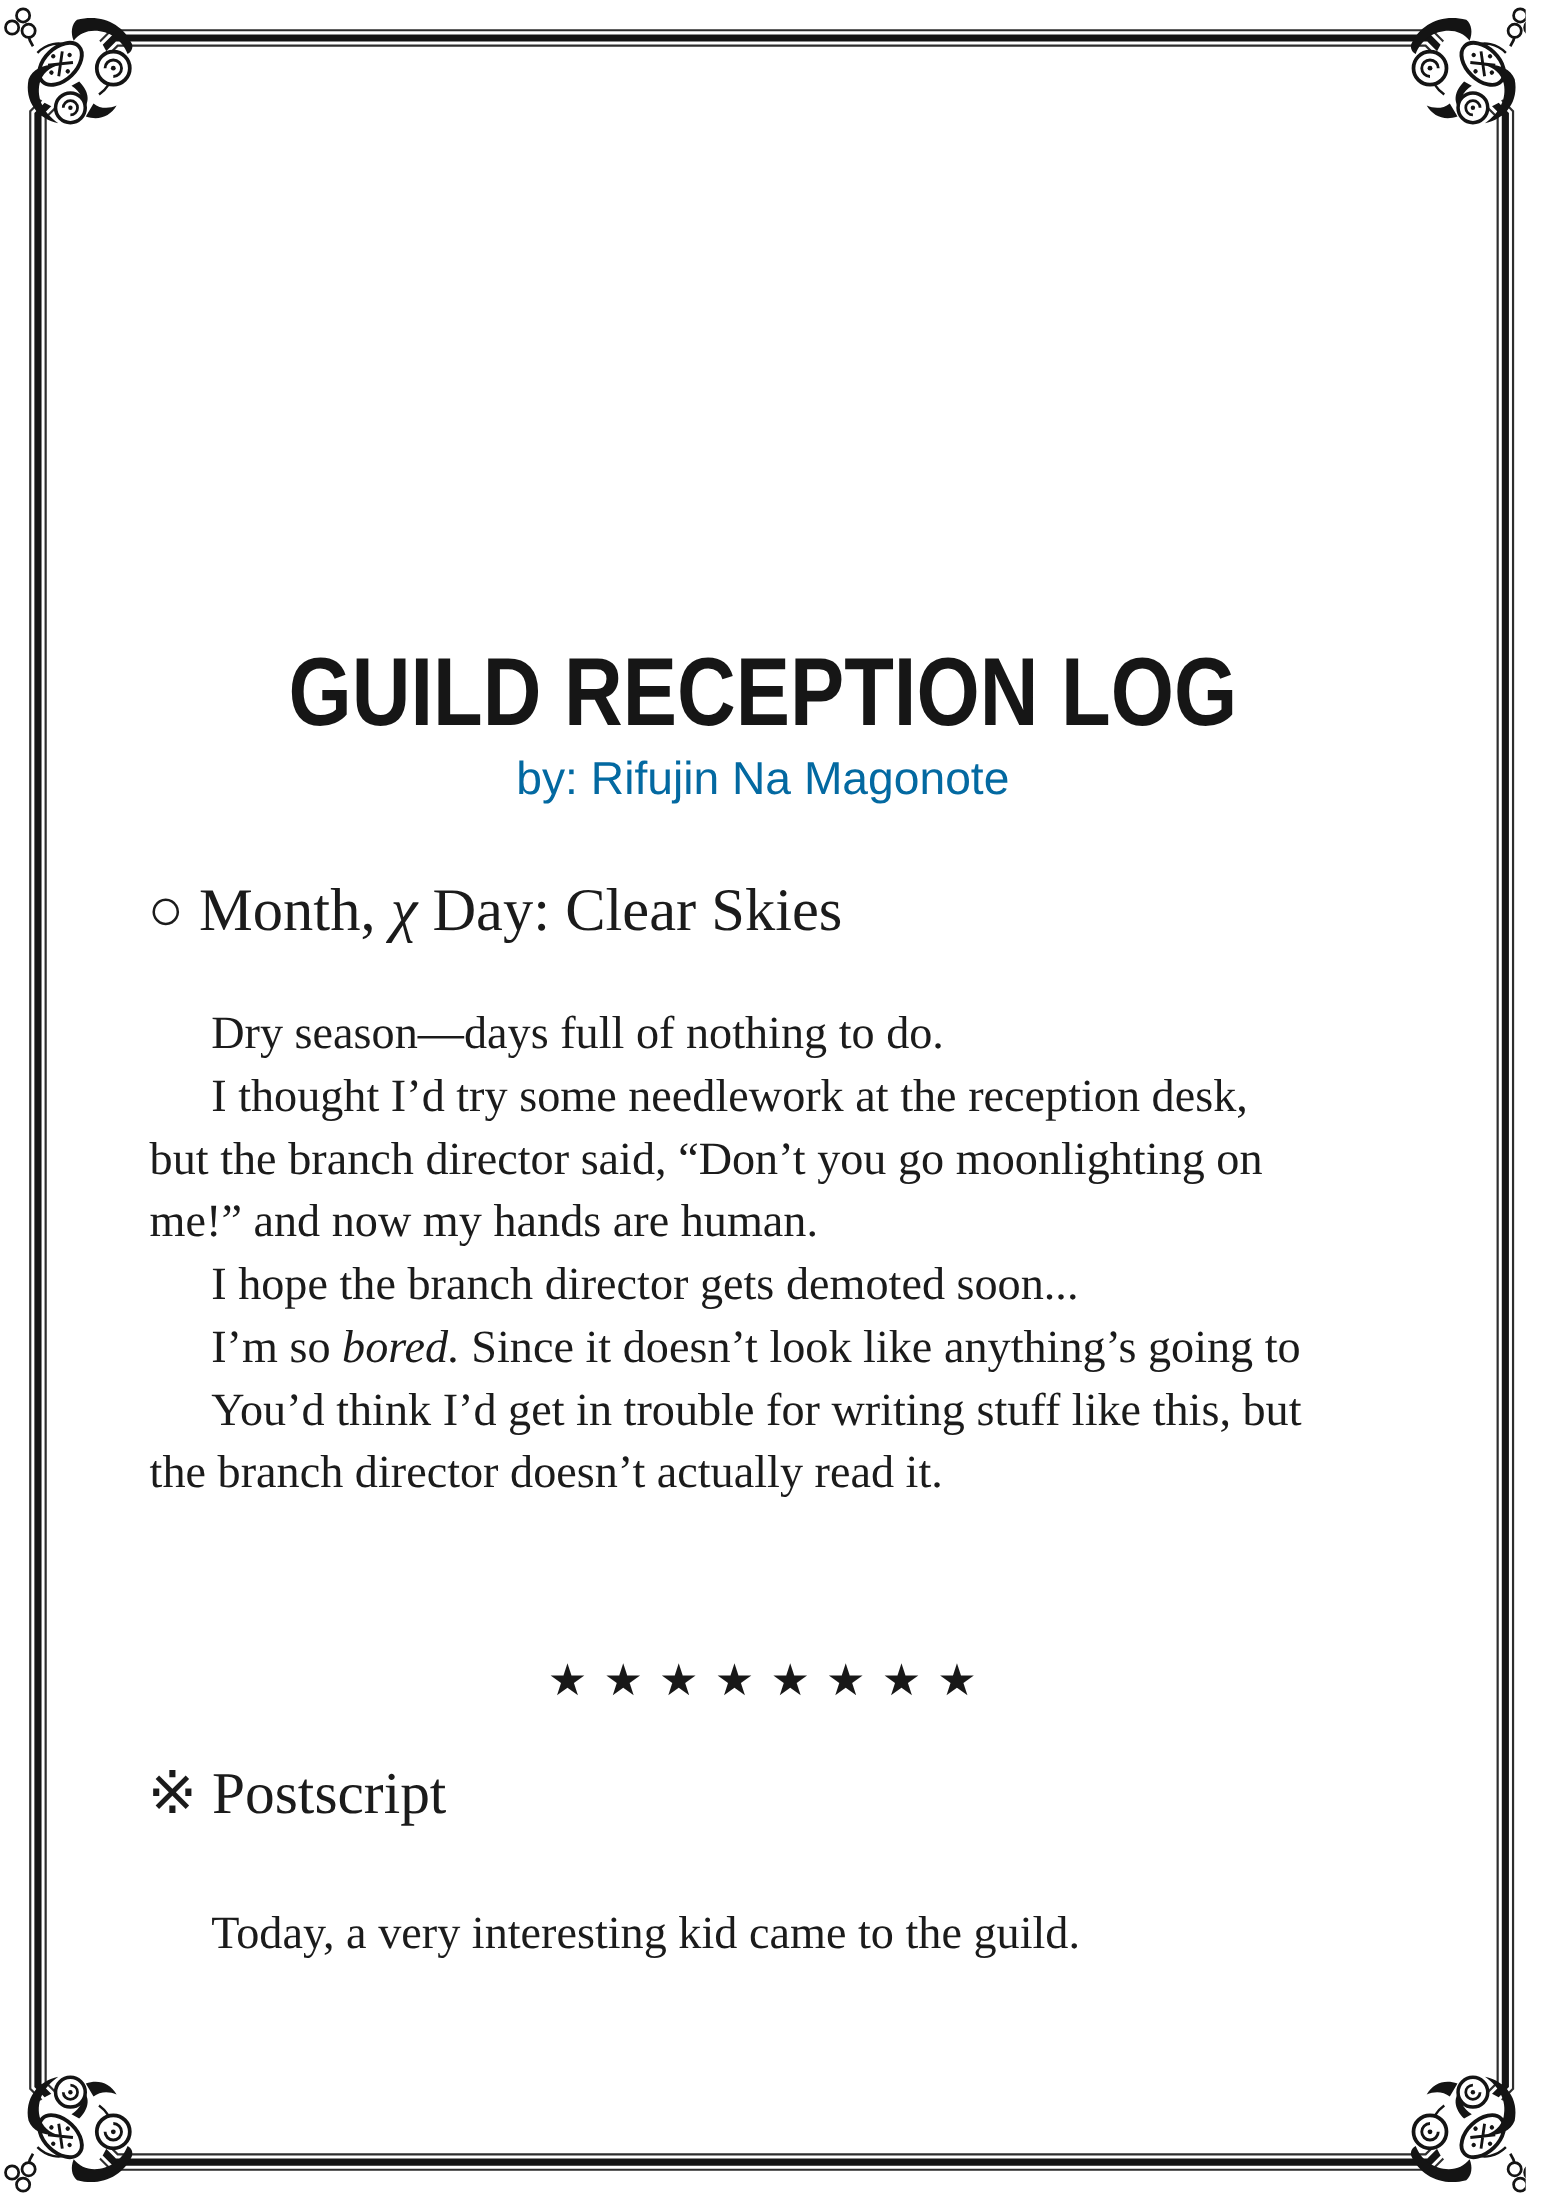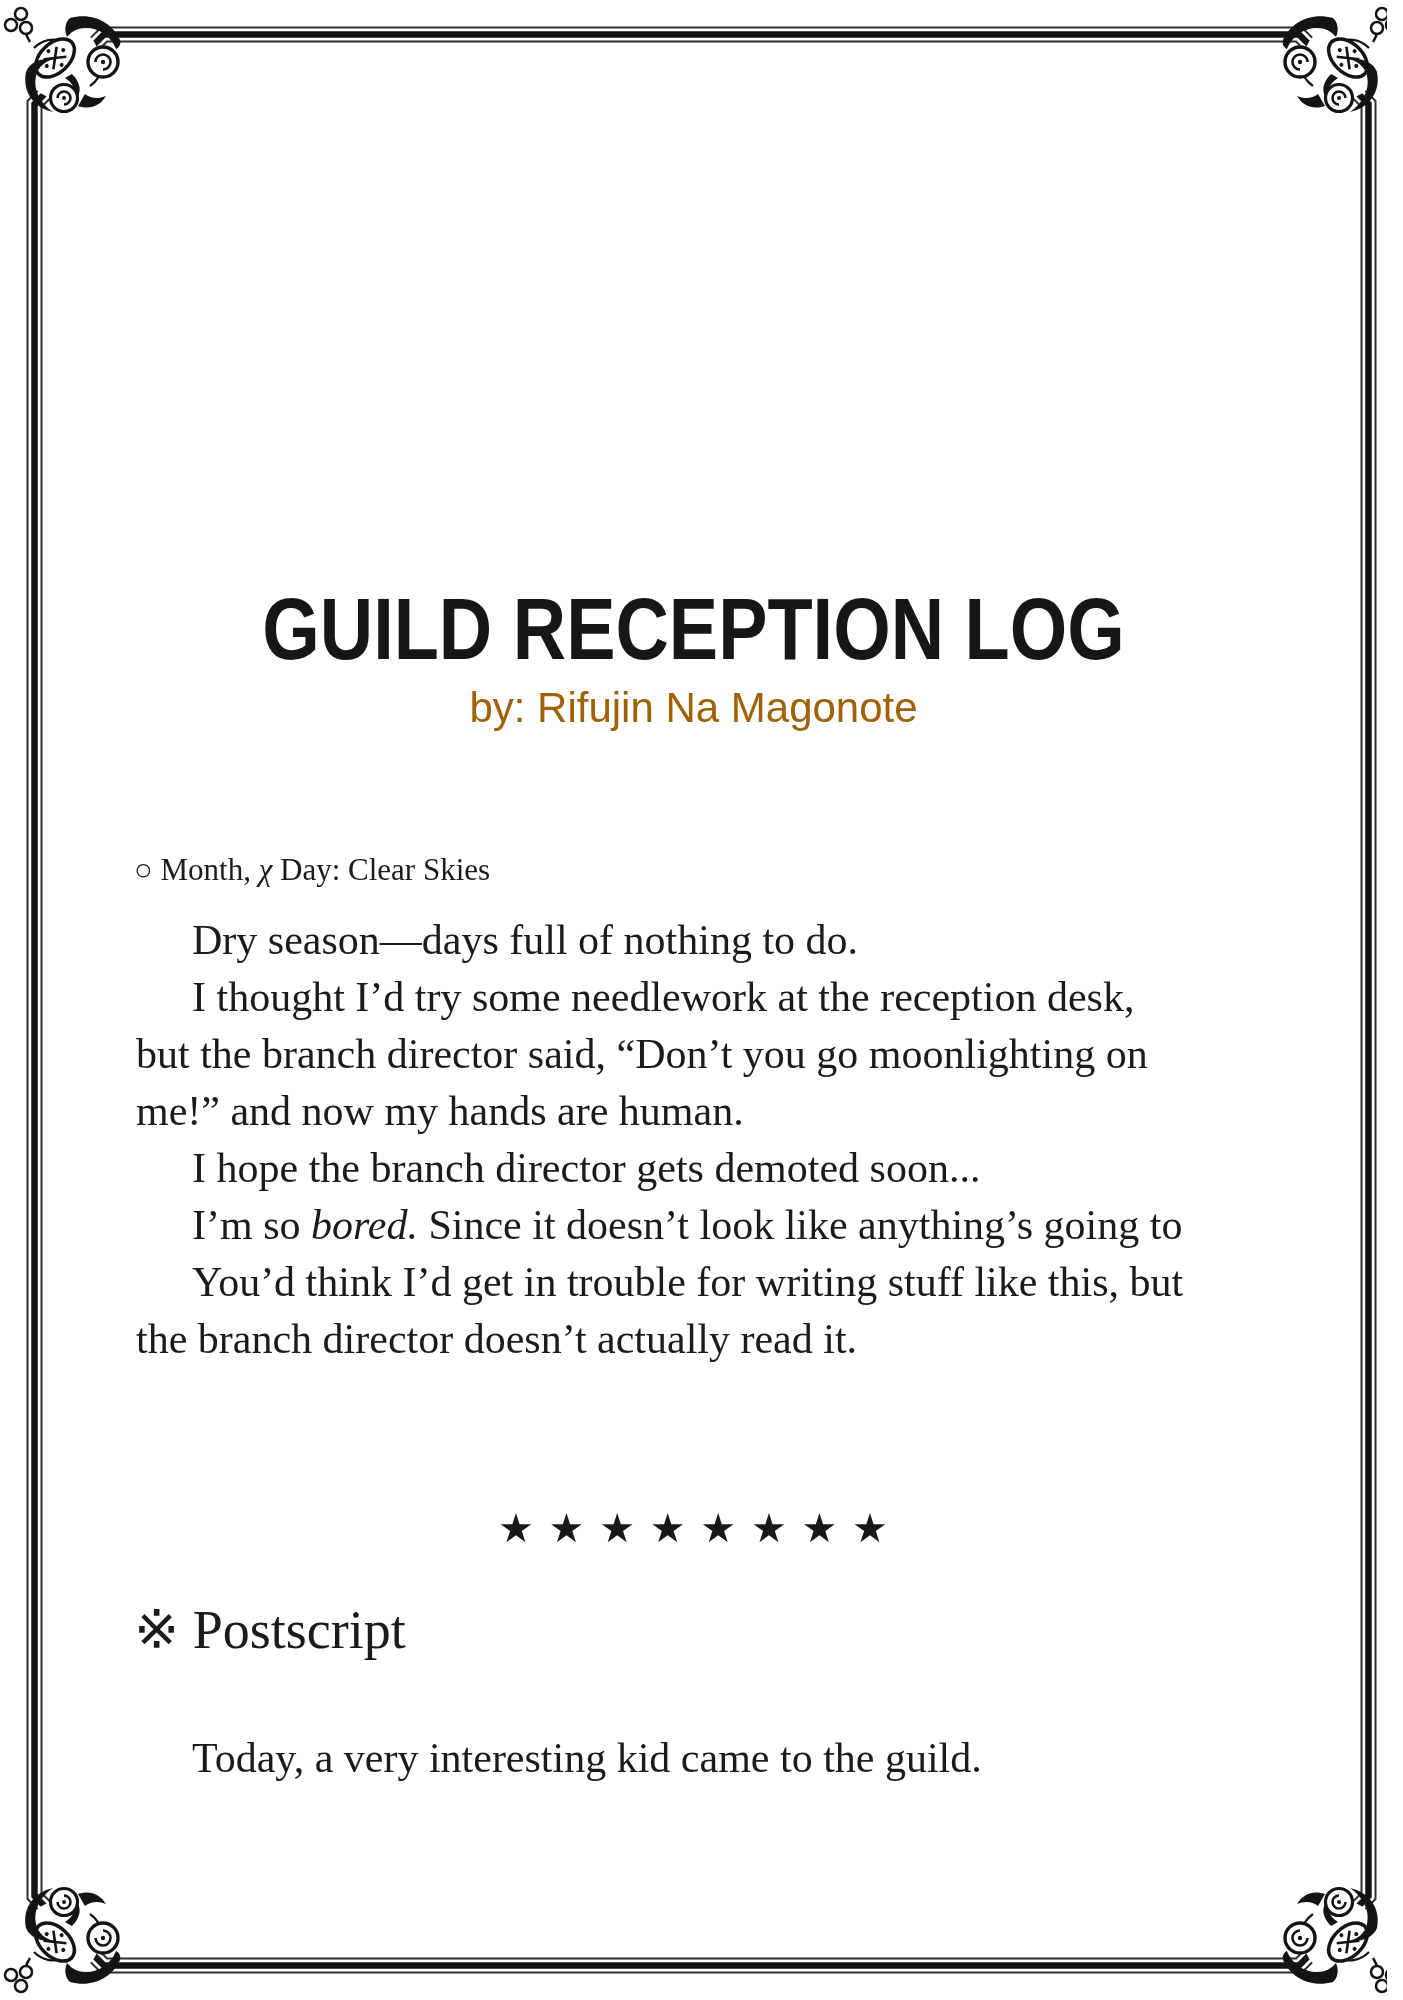--- a/index.html
+++ b/index.html
@@ -21,28 +21,27 @@
     font-size:88px;line-height:88px;
     letter-spacing:0px;
     color:#161616;
     transform:scaleX(0.84);
   }
   .byline{
     position:absolute;top:684px;left:0;width:100%;
     text-align:center;
     font-family:"Liberation Sans","DejaVu Sans",sans-serif;
     font-size:42px;line-height:48px;
-    color:#a16207;
+    color:#0369a1;
   }
   .entry-heading{
     position:absolute;top:802px;left:134px;
-    font-size:31px;line-height:50px;
+    font-size:55px;line-height:50px;
     font-family:"Liberation Serif","DejaVu Sans",serif;
     white-space:nowrap;
-    margin-top:43px;
   }
   .entry-heading .chi{font-style:italic;}
   .body-text{
     position:absolute;left:136px;
     font-size:42px;line-height:57px;
   }
   .body-text p{margin:0;white-space:nowrap;}
   .body-text p.indent{text-indent:56px;}
   .main-entry{top:912px;}
   .stars{

